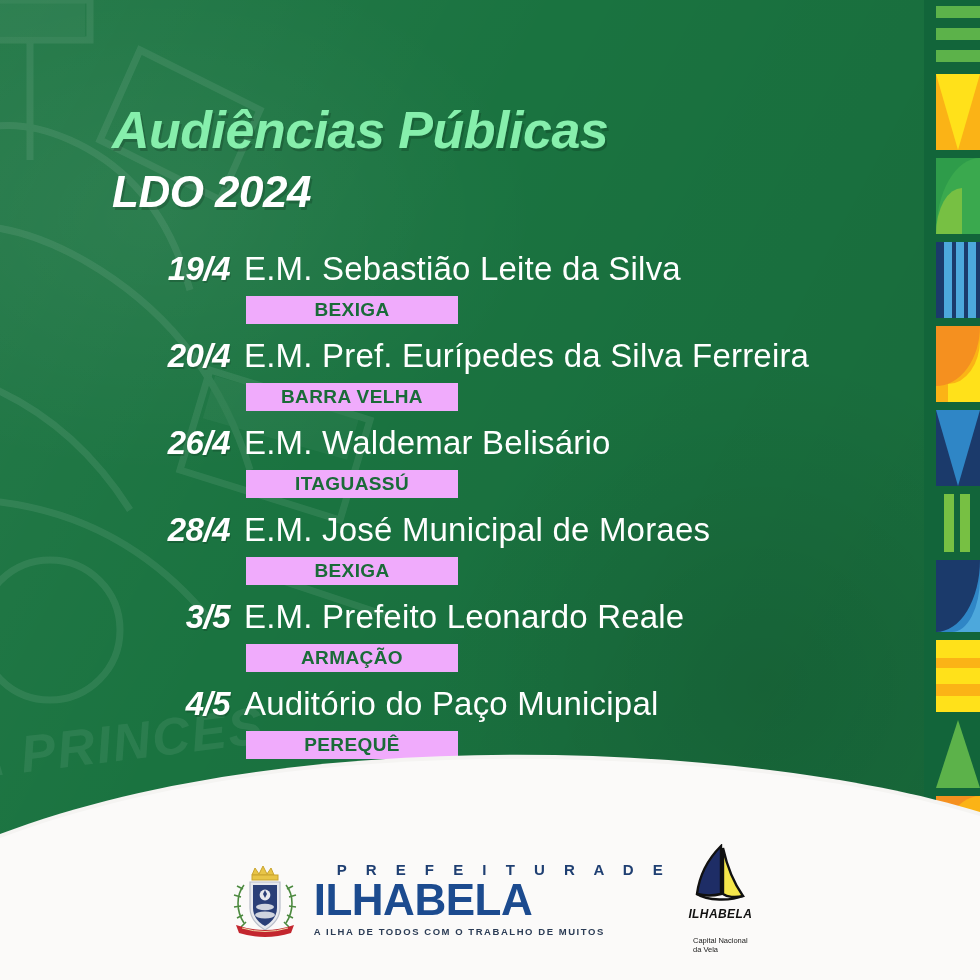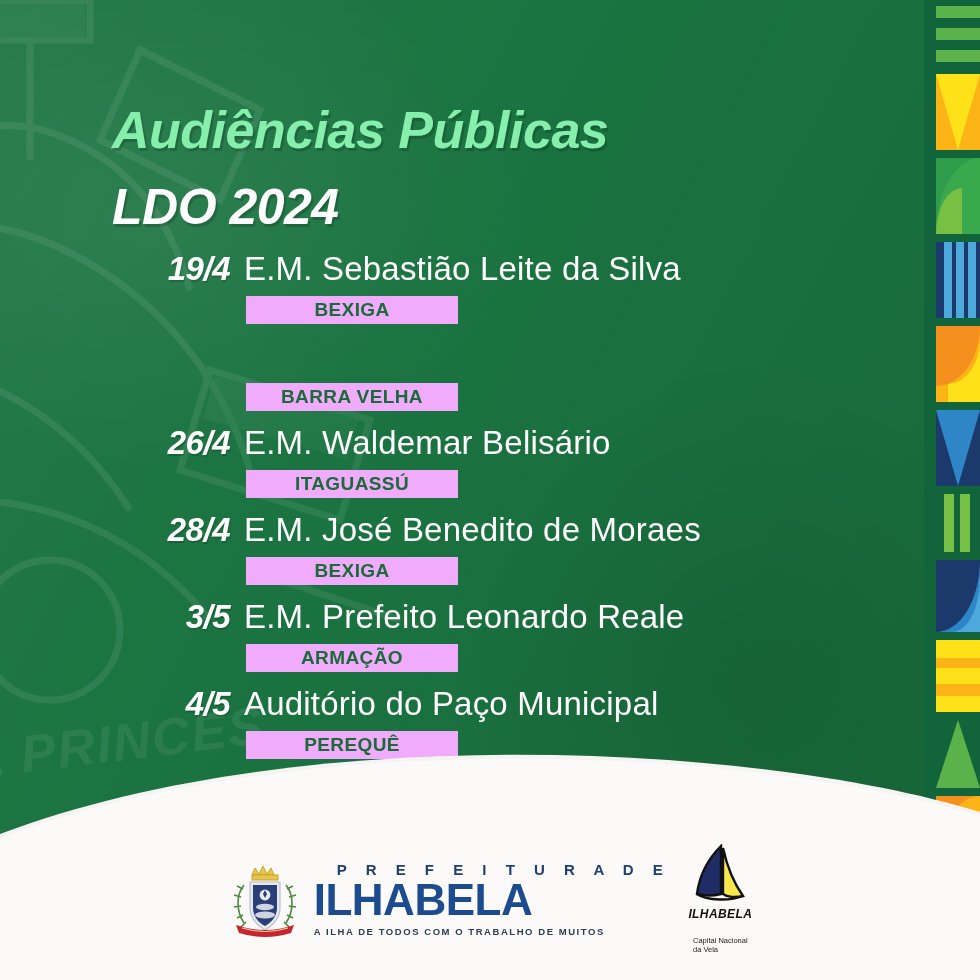--- a/index.html
+++ b/index.html
@@ -48,22 +48,22 @@
   .strip svg{ display:block; width:100%; height:100%; }
 
   
   .headings{ position:absolute; left:112px; top:100px; z-index:4; }
   .title-main{
     font-size:52px; font-weight:bold; font-style:italic;
     color:#86efac; letter-spacing:-0.5px; line-height:1.18;
     text-shadow:2px 3px 0 rgba(0,0,0,.17);
   }
   .title-sub{
-    font-size:50px; font-weight:bold; font-style:italic;
-    color:#ffffff; letter-spacing:-0.5px; line-height:1.15; margin-top:18px;
+    font-size:44px; font-weight:bold; font-style:italic;
+    color:#ffffff; letter-spacing:-0.5px; line-height:1.15; margin-top:6px;
     text-shadow:2px 3px 0 rgba(0,0,0,.17);
   }
 
   
   .schedule{ position:absolute; left:0; top:250px; width:924px; z-index:4; }
   .entry{ position:relative; height:87px; }
   .entry-row{ display:flex; align-items:baseline;padding-left:12px; }
   .entry-date{
     width:232px; text-align:right; padding-right:14px;
     font-size:33px; font-weight:bold; font-style:italic; color:#ffffff;
@@ -215,39 +215,43 @@
       <div class="entry-row">
         <div class="entry-date">19/4</div>
         <div class="entry-place">E.M. Sebastião Leite da Silva</div>
       </div>
       <div class="badge">
         <span>BEXIGA</span>
       </div>
     </div>
 
     <div class="entry">
+      <div class="entry-row">
+        <div class="entry-date">20/4</div>
+        <div class="entry-place">E.M. Pref. Eurípedes da Silva Ferreira</div>
+      </div>
       <div class="badge">
         <span>BARRA VELHA</span>
       </div>
     </div>
 
     <div class="entry">
       <div class="entry-row">
         <div class="entry-date">26/4</div>
         <div class="entry-place">E.M. Waldemar Belisário</div>
       </div>
       <div class="badge">
         <span>ITAGUASSÚ</span>
       </div>
     </div>
 
     <div class="entry">
       <div class="entry-row">
         <div class="entry-date">28/4</div>
-        <div class="entry-place">E.M. José Benedito de Moraes</div>
+        <div class="entry-place">E.M. José Municipal de Moraes</div>
       </div>
       <div class="badge">
         <span>BEXIGA</span>
       </div>
     </div>
 
     <div class="entry">
       <div class="entry-row">
         <div class="entry-date">3/5</div>
         <div class="entry-place">E.M. Prefeito Leonardo Reale</div>

